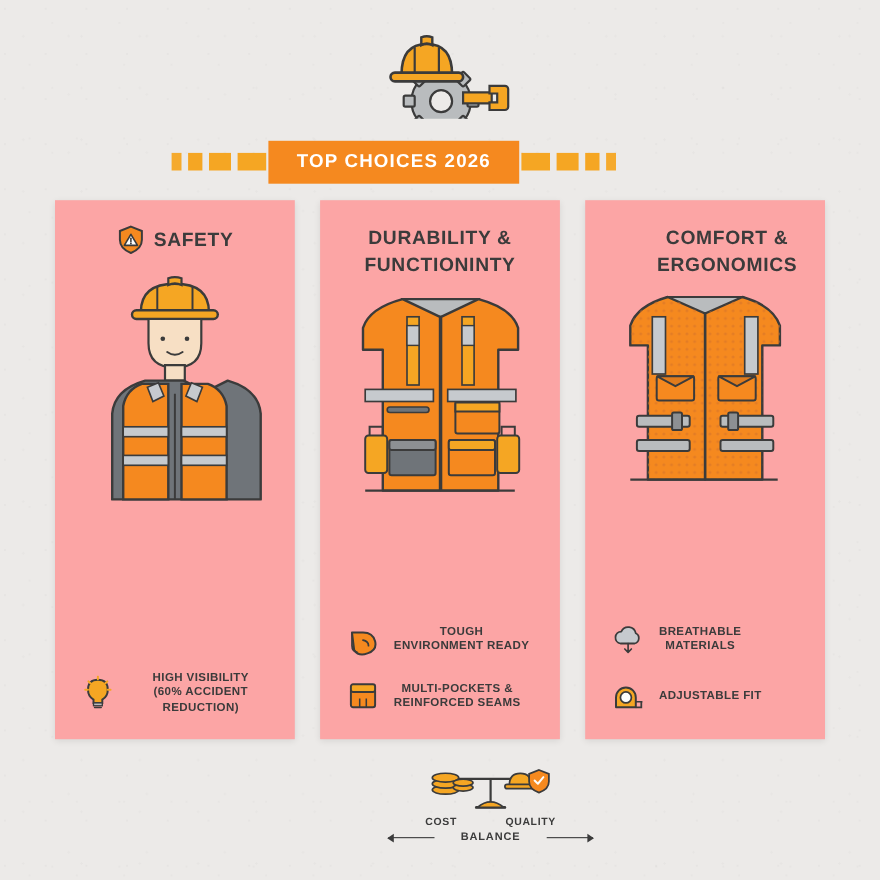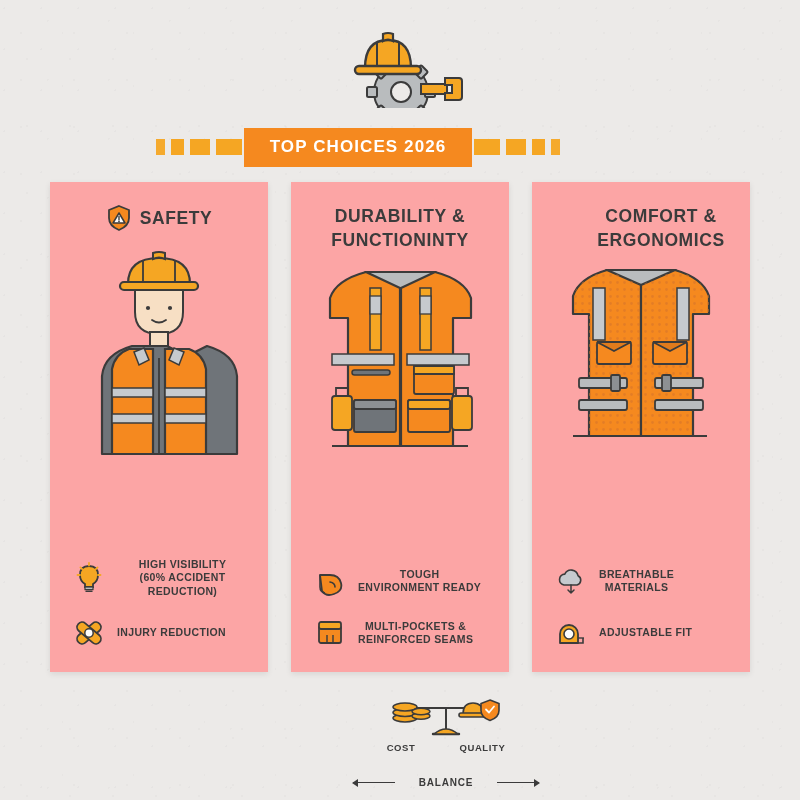--- a/index.html
+++ b/index.html
@@ -170,21 +170,21 @@
   .scale-labels {
     margin-top: 2px;
     display: flex;
     gap: 44px;
     font-size: 9.5px;
     font-weight: bold;
     color: #3b3b3b;
     letter-spacing: 0.6px;
   }
   .balance-row {
-    margin-top: 24px;
+    margin-top: 3px;
     display: flex;
     align-items: center;
     gap: 24px;
     font-size: 10px;
     font-weight: bold;
     color: #3b3b3b;
     letter-spacing: 0.8px;
   }
   .arrow-line {
     width: 42px;
@@ -317,32 +317,20 @@
           <span class="feature-icon">
             <svg width="30" height="32" viewBox="0 0 30 32">
               <path d="M15 4 q9 0 9 9 q0 6 -5 9 v3 h-8 v-3 q-5 -3 -5 -9 q0 -9 9 -9 z" fill="#f5a623" stroke="#3b3b3b" stroke-width="1.8"></path>
               <rect x="11" y="25" width="8" height="2.6" fill="#b9bcbe" stroke="#3b3b3b" stroke-width="1.2"></rect>
               <path d="M12 29.2 h6" stroke="#3b3b3b" stroke-width="1.4" stroke-linecap="round"></path>
               <path d="M15 1 v2.5 M3.5 13 h2.5 M24 13 h2.5 M6.4 5.4 l1.8 1.8 M23.6 5.4 l-1.8 1.8" stroke="#f5a623" stroke-width="1.8" stroke-linecap="round"></path>
             </svg>
           </span>
           <span class="feature-text">HIGH VISIBILITY
 (60% ACCIDENT REDUCTION)</span>
-        </div>
-        <div class="feature">
-          <span class="feature-icon">
-            <svg width="32" height="32" viewBox="0 0 32 32">
-              <g stroke="#3b3b3b" stroke-width="1.8" fill="#f5a623">
-                <rect x="2" y="11" width="28" height="10" rx="5" transform="rotate(-40 16 16)"></rect>
-                <rect x="2" y="11" width="28" height="10" rx="5" transform="rotate(40 16 16)"></rect>
-              </g>
-              <circle cx="16" cy="16" r="4.2" fill="#fdfdfc" stroke="#3b3b3b" stroke-width="1.5"></circle>
-            </svg>
-          </span>
-          <span class="feature-text">INJURY REDUCTION</span>
         </div>
       </div>
     </div>
 
     <div class="card">
       <div class="card-title two-line" style="white-space:pre-line;">DURABILITY &amp;
 FUNCTIONINTY</div>
 
       <div class="art">
         <svg width="185" height="215" viewBox="0 0 185 215">

